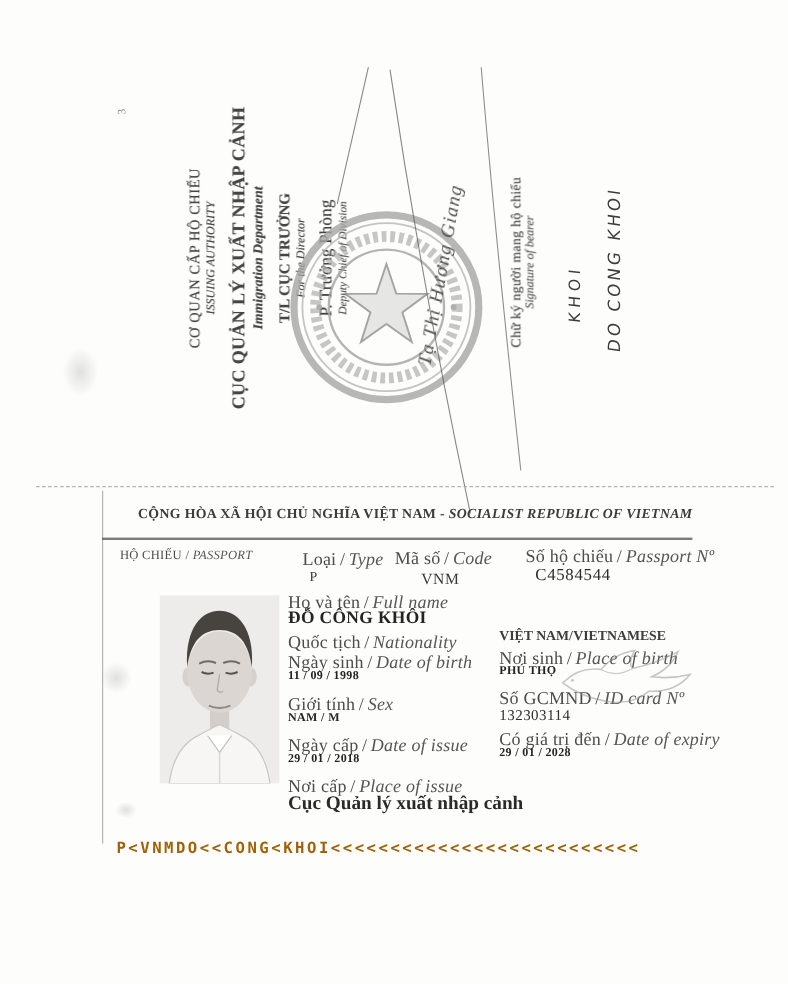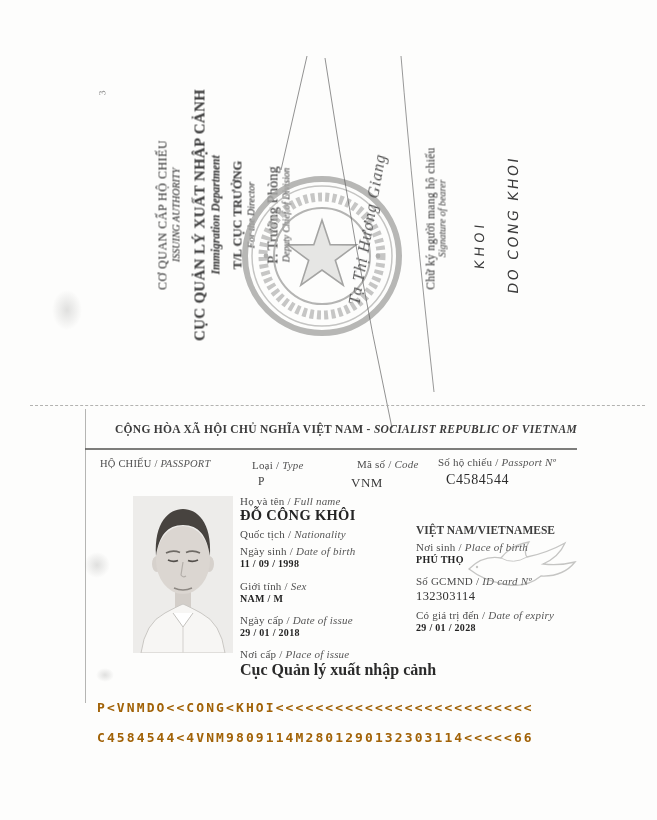--- a/index.html
+++ b/index.html
@@ -47,21 +47,21 @@
   #sig-full{left:430px;top:215px;width:170px;height:20px;transform:rotate(-90deg) skewX(-8deg);
     font-size:14px;letter-spacing:2.5px;text-align:center;}
   
   #fold{position:absolute;left:30px;top:405px;width:615px;border-top:1.5px dashed #a7a7a4;opacity:.85;}
   
   #left-rule{position:absolute;left:85px;top:409px;width:1px;height:294px;background:#8f8f8c;opacity:.65;}
   #dp-header{left:85px;top:423px;width:492px;text-align:left;font-size:11.5px;
     font-weight:bold;color:#3c3c3c;letter-spacing:.3px;margin-left:30px;}
   #dp-header .en{font-style:italic;}
   #hdr-rule{position:absolute;left:85px;top:448px;width:492px;height:2px;background:#5d5d5a;opacity:.8;}
-  .lab{font-size:11px;color:#4c4c4c;letter-spacing:.2px;}
+  .lab{font-size:15px;color:#4c4c4c;letter-spacing:.2px;}
   .lab .sep{margin:0 3px;}
   .lab .en{font-style:italic;color:#565656;}
   .val{font-size:10px;font-weight:bold;color:#242424;letter-spacing:.3px;}
   .sep-pre{white-space:pre;}
   
   .mrz{font-family:"DejaVu Sans Mono",monospace;font-size:13px;font-weight:bold;
     letter-spacing:2.1px;color:#a16207;}
   
   .smudge{position:absolute;border-radius:50%;background:radial-gradient(closest-side,rgba(120,120,118,.22),rgba(120,120,118,0));}
 </style>
@@ -121,21 +121,21 @@
     <span>CỘNG HÒA XÃ HỘI CHỦ NGHĨA VIỆT NAM</span><span class="sep-pre"> - </span><span class="en">SOCIALIST REPUBLIC OF VIETNAM</span>
   </div>
   <div id="hdr-rule"></div>
 
   <div class="t lab" style="left:100px;top:458px;font-size:10.5px;">
     <span>HỘ CHIẾU</span><span class="sep">/</span><span class="en">PASSPORT</span>
   </div>
   <div class="t lab" style="left:252px;top:459px;">
     <span>Loại</span><span class="sep">/</span><span class="en">Type</span>
   </div>
-  <div class="t lab" style="left:357px;top:458px;">
+  <div class="t lab" style="left:329px;top:458px;">
     <span>Mã số</span><span class="sep">/</span><span class="en">Code</span>
   </div>
   <div class="t lab" style="left:438px;top:456px;">
     <span>Số hộ chiếu</span><span class="sep">/</span><span class="en">Passport Nº</span>
   </div>
   <div class="t" style="left:258px;top:475px;font-size:11.5px;color:#3a3a3a;">P</div>
   <div class="t" style="left:351px;top:475px;font-size:13px;color:#3a3a3a;letter-spacing:.5px;">VNM</div>
   <div class="t" style="left:446px;top:472px;font-size:14px;color:#2c2c2c;letter-spacing:.6px;">C4584544</div>
 
   <svg width="100" height="157" viewBox="0 0 100 157" style="position:absolute;left:133px;top:496px;filter:blur(.4px);">
@@ -204,15 +204,14 @@
   </div>
   <div class="t val" style="left:416px;top:622px;">29 / 01 / 2028</div>
 
   <svg width="118" height="58" viewBox="0 0 118 58" style="position:absolute;left:463px;top:537px;opacity:.5;filter:blur(.3px);">
     <path d="M6,32 Q20,18 38,21 Q48,8 66,5 Q60,15 64,20 Q84,16 102,6 Q96,20 80,27 Q96,29 112,25 Q100,40 78,39 Q62,52 40,47 Q20,43 6,32 Z" fill="none" stroke="#8e8e8c" stroke-width="1.3"></path>
     <path d="M38,21 Q50,28 64,20" fill="none" stroke="#9a9a98" stroke-width="1"></path>
     <circle cx="14" cy="30" r="1.2" fill="#8e8e8c"></circle>
   </svg>
 
   <div class="t mrz" style="left:97px;top:700px;">P&lt;VNMDO&lt;&lt;CONG&lt;KHOI&lt;&lt;&lt;&lt;&lt;&lt;&lt;&lt;&lt;&lt;&lt;&lt;&lt;&lt;&lt;&lt;&lt;&lt;&lt;&lt;&lt;&lt;&lt;&lt;&lt;&lt;</div>
-  <div class="t mrz" style="left:97px;top:730px;">C4584544&lt;4VNM9809114M2801290132303114&lt;&lt;&lt;&lt;&lt;66</div>
 
 </div>
 
 </body></html>

